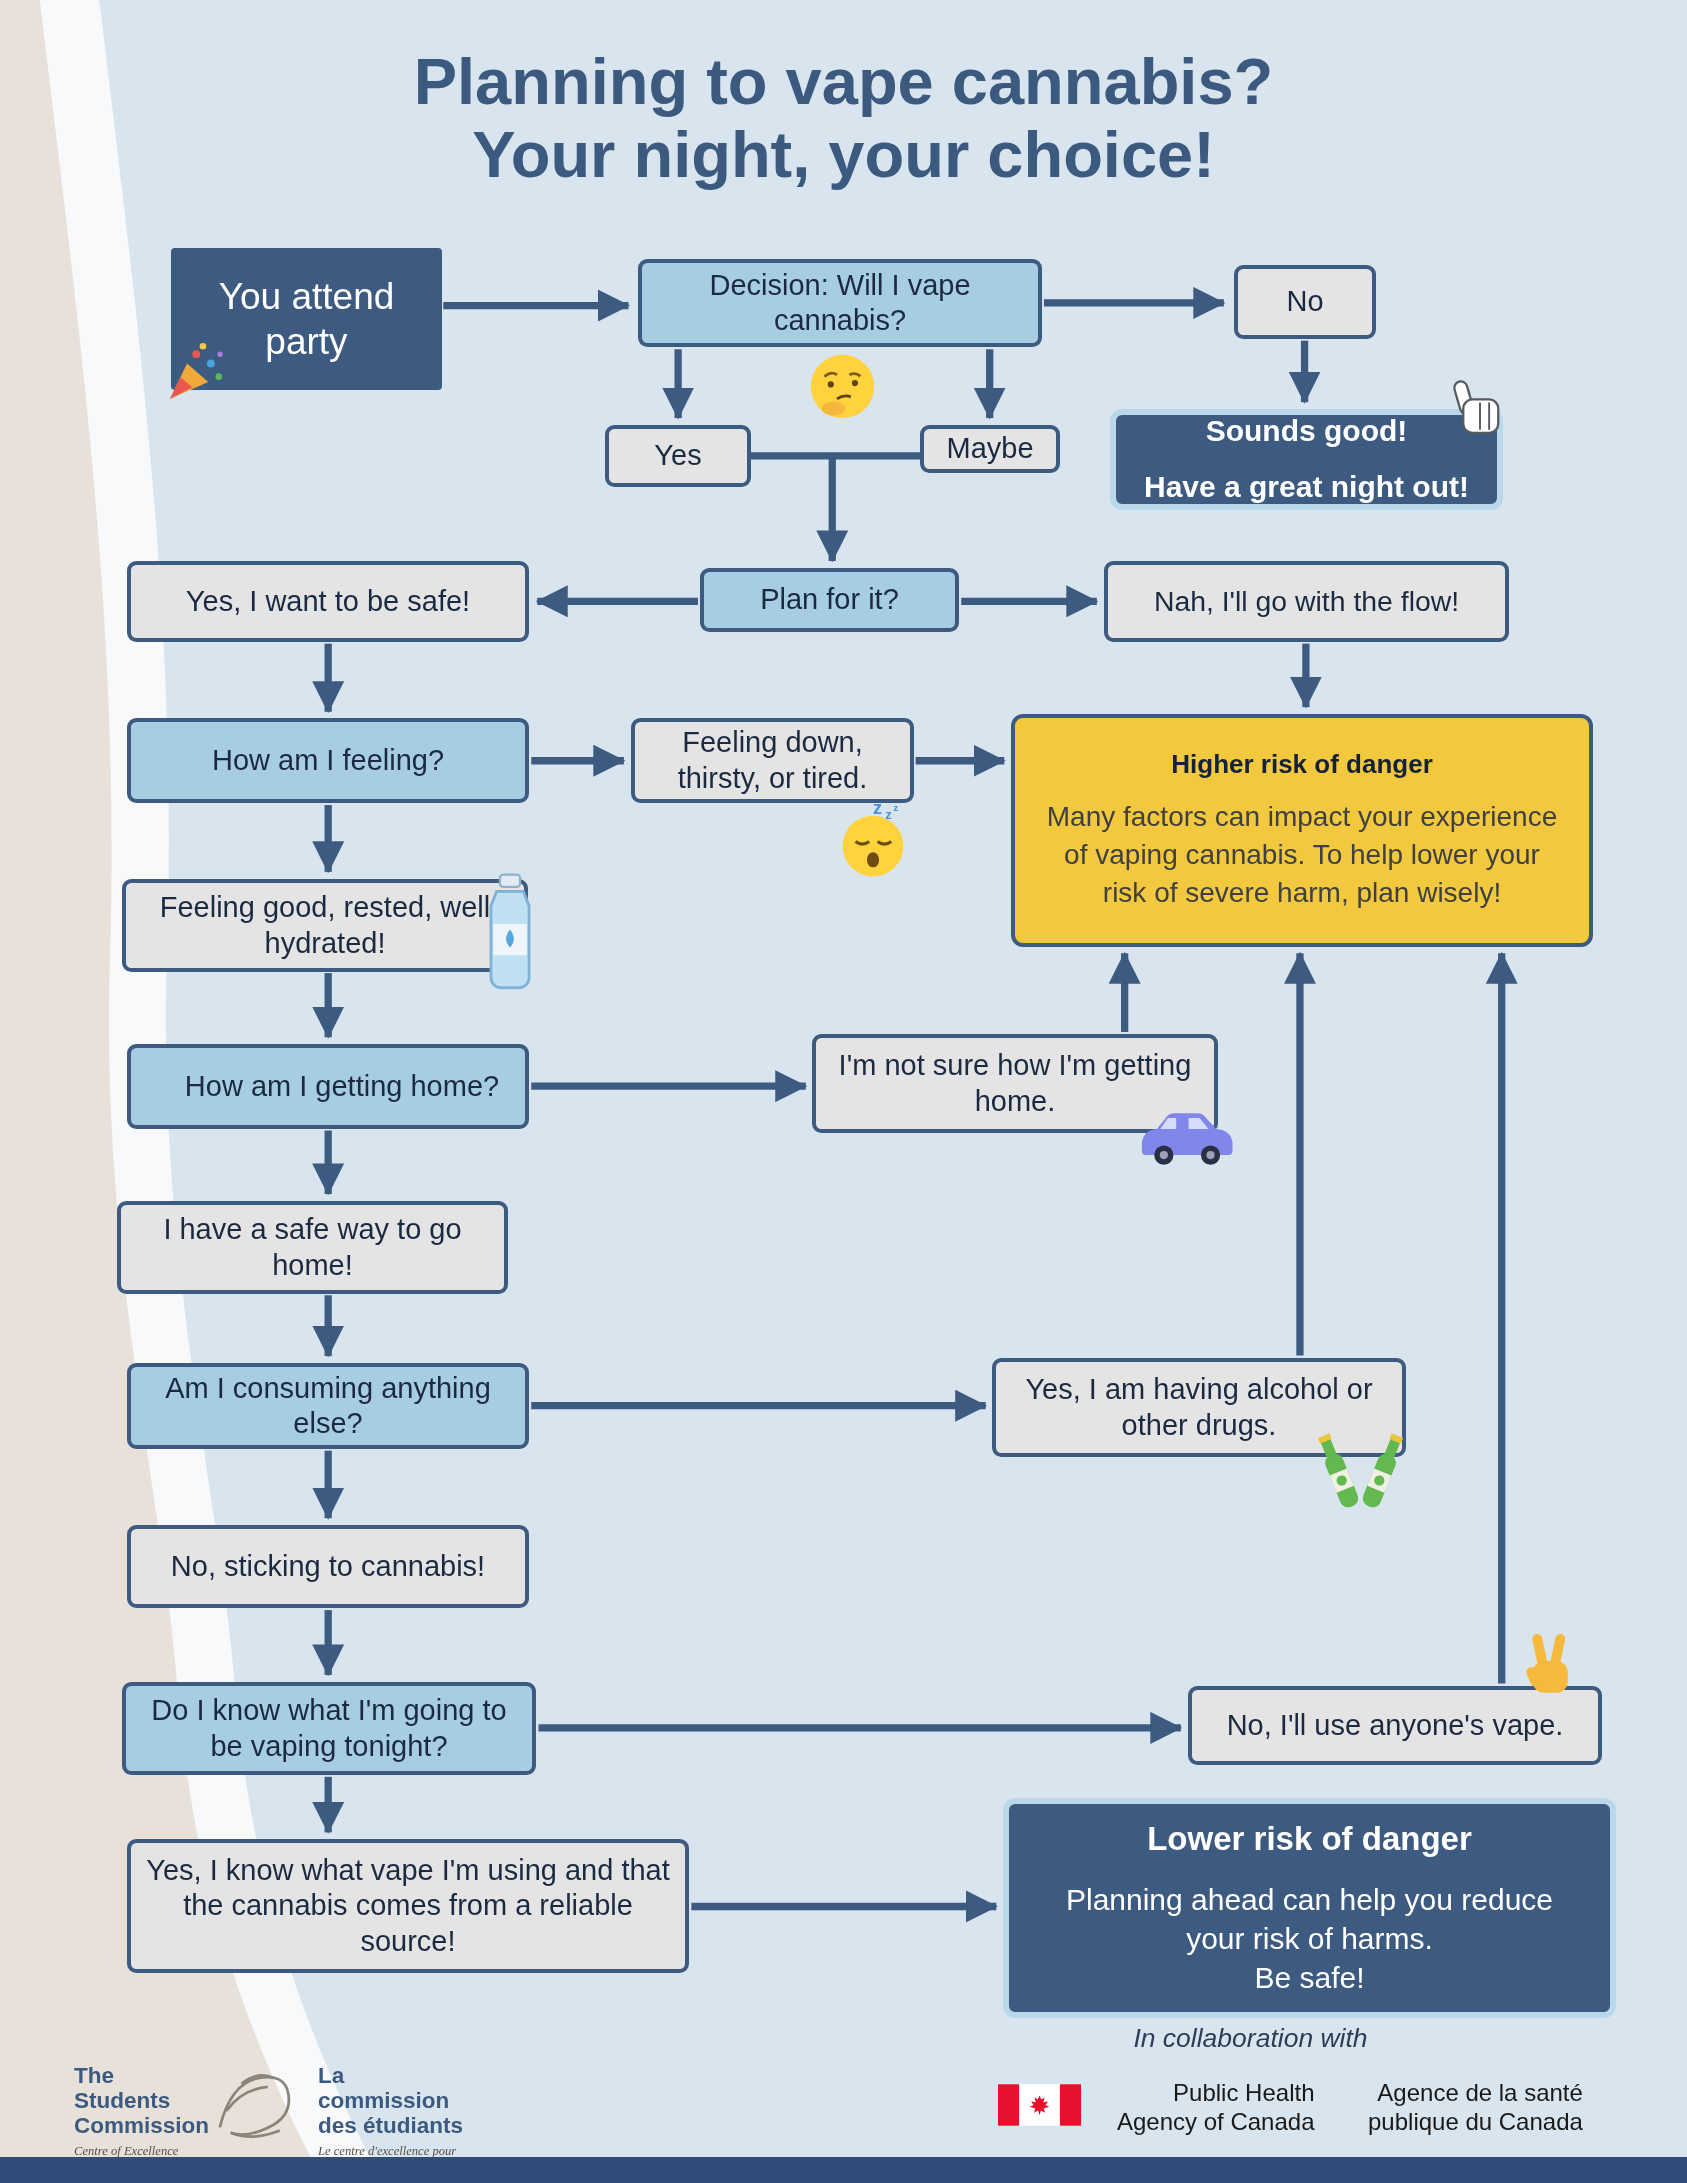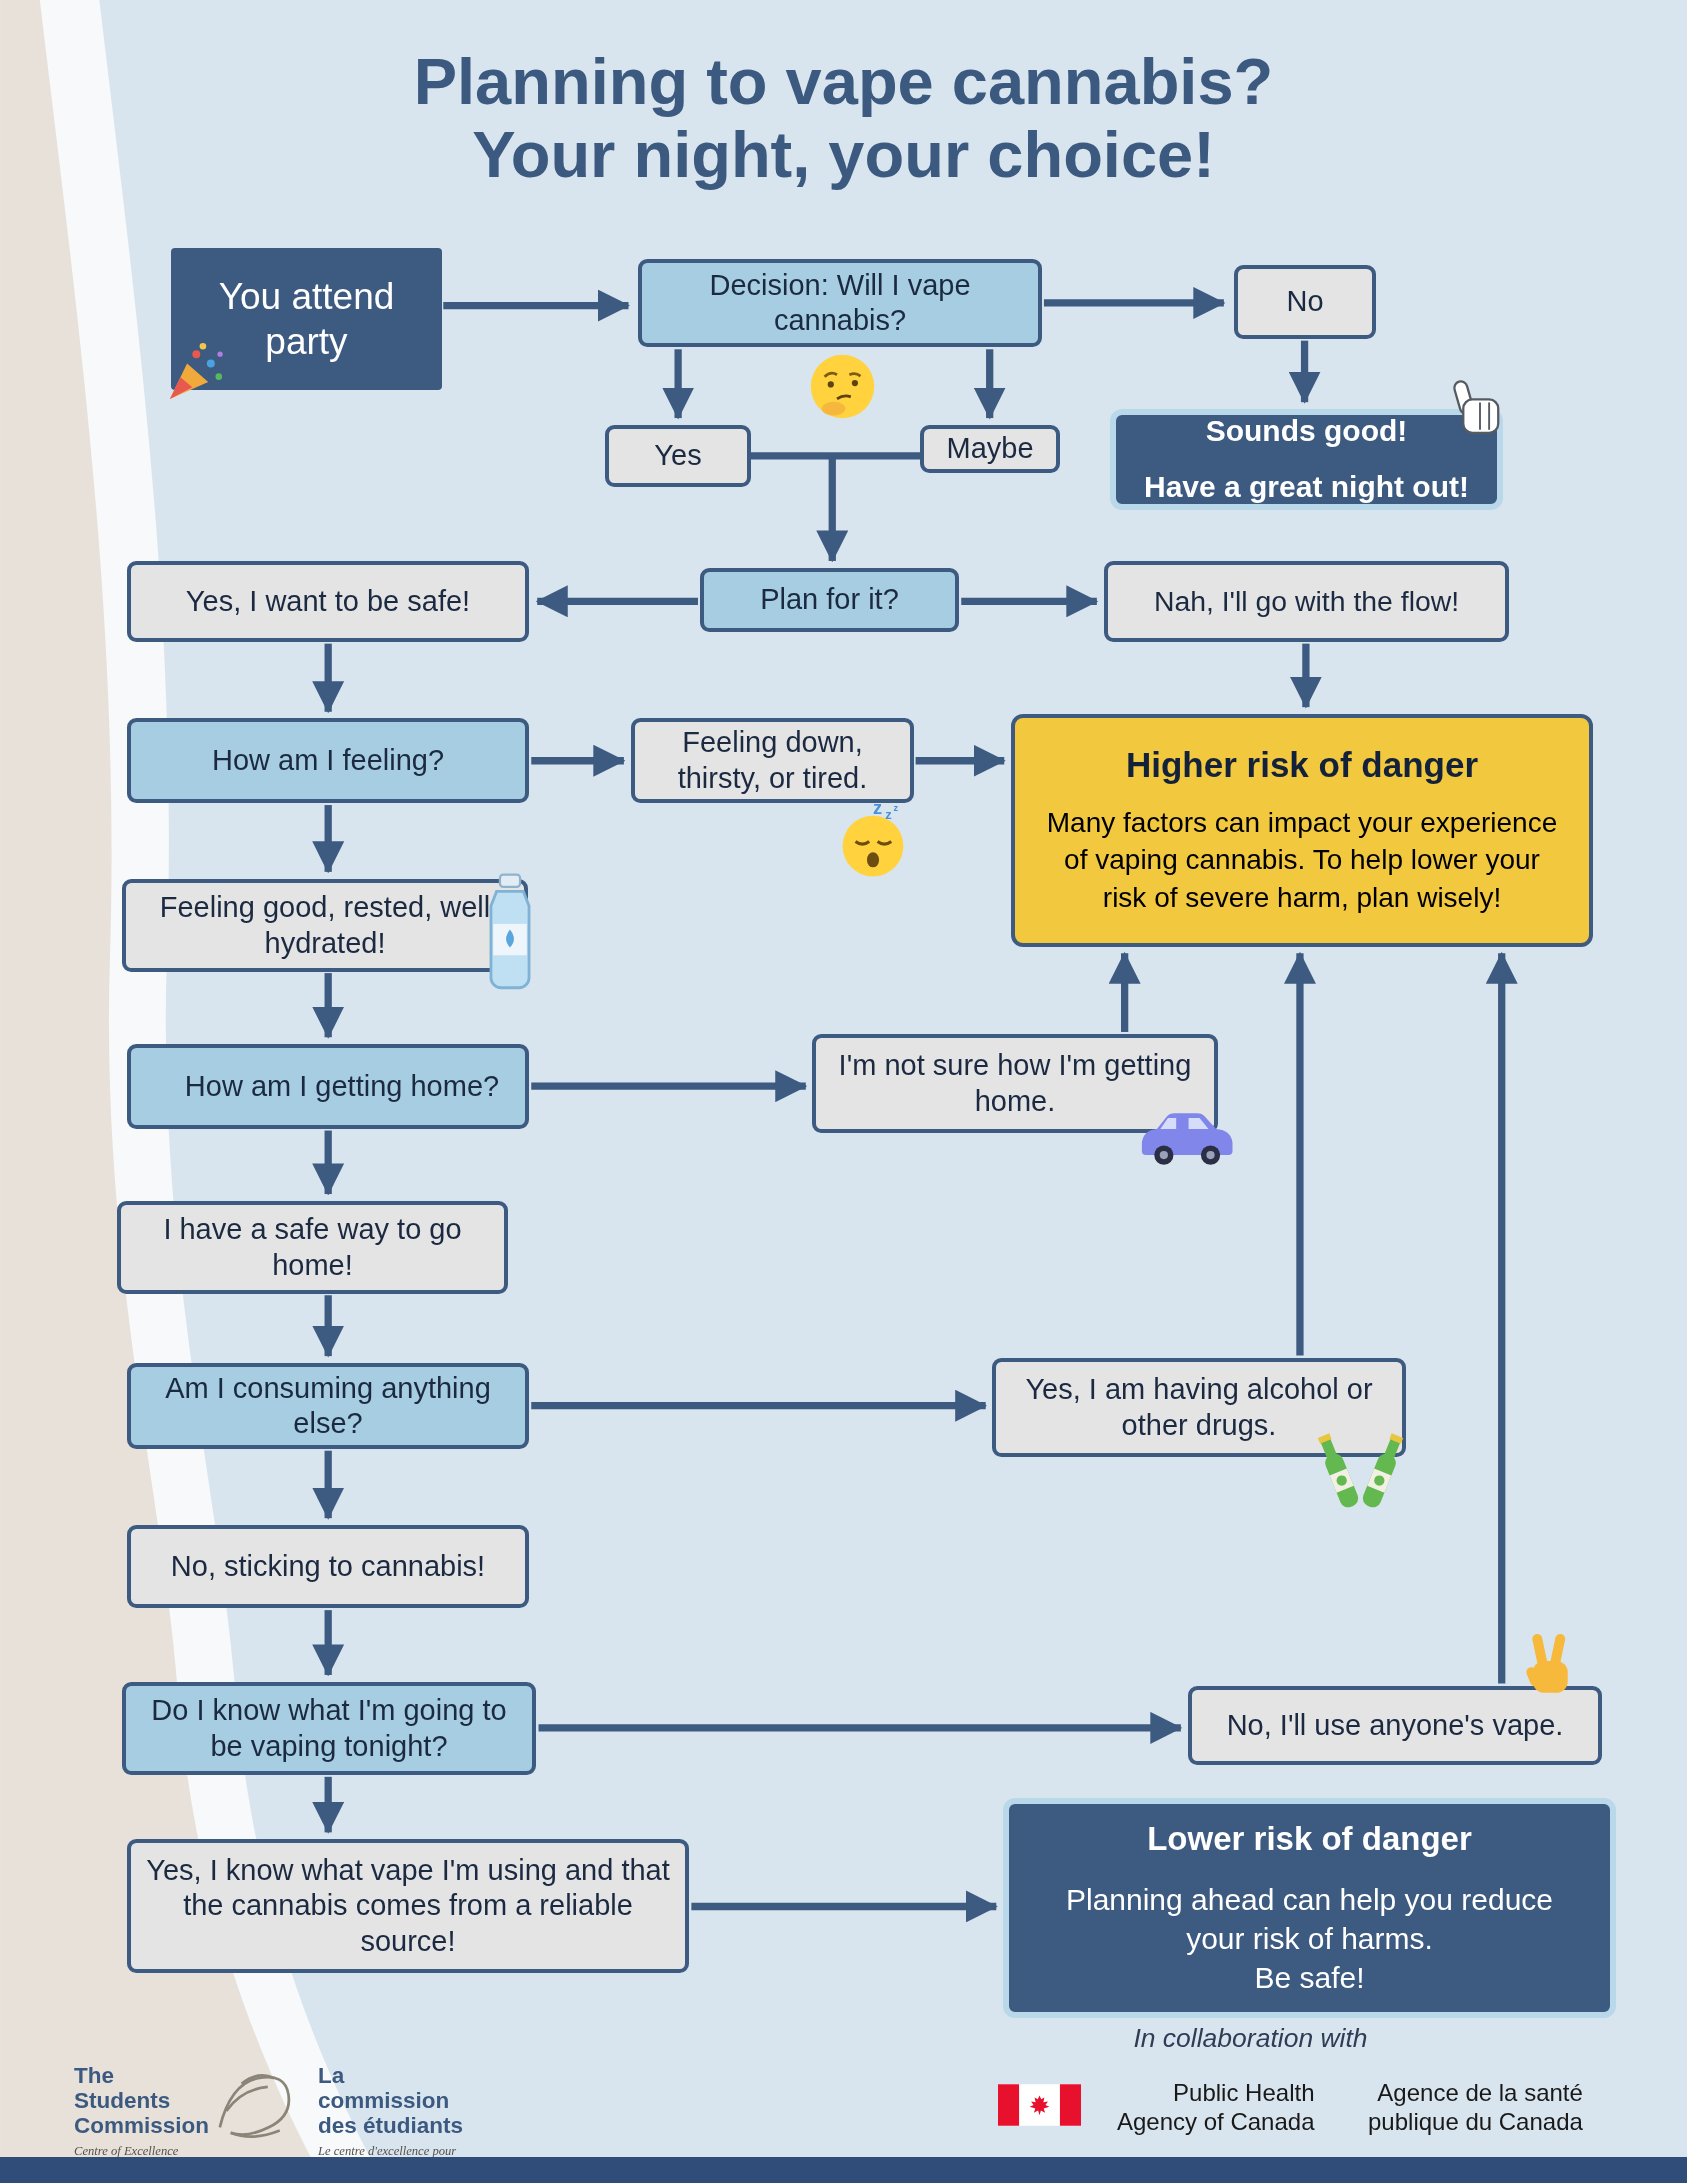--- a/index.html
+++ b/index.html
@@ -22,22 +22,22 @@
     padding:4px 12px;
   }
   .gray{background:#e4e4e5;}
   .blue{background:#a6cde2;}
   .navybox{background:#3d5a80;color:#ffffff;}
   .halo{border:6.6px solid #b9d8ea;border-radius:12px;}
   .yellow{background:#f1c83e;border-radius:12px;}
   .noborder{border:none;border-radius:4px;margin-top:13px;}
   .bold{font-weight:bold;}
   .prewrap{white-space:pre-line;}
-  .risk-title{font-weight:bold;font-size:35px;margin-bottom:17px;color:#14213b;}
-  .risk-body{font-size:28px;line-height:1.35;color:#000000;}
+  .risk-title{font-weight:bold;font-size:26px;margin-bottom:17px;color:#14213b;}
+  .risk-body{font-size:28px;line-height:1.35;color:#404040;}
   .lr-title{font-weight:bold;font-size:33px;margin-bottom:20px;color:#fff;}
   .lr-body{font-size:30px;line-height:1.3;color:#fff;}
   .icon{position:absolute;z-index:3;}
   .collab{
     position:absolute;left:913px;top:2023px;width:675px;text-align:center;
     font-style:italic;font-size:26.5px;color:#2e3c55;z-index:2;
   }
   .sc-name{font-weight:bold;color:#3c5a80;font-size:22.5px;line-height:1.1;}
   .sc-sub{font-family:"Liberation Serif", serif;font-style:italic;font-size:12.6px;color:#55504a;line-height:1.25;margin-top:5.3px;}
   .phac-text{font-size:24px;color:#191919;line-height:1.2;z-index:2;position:absolute;text-align:right;}

